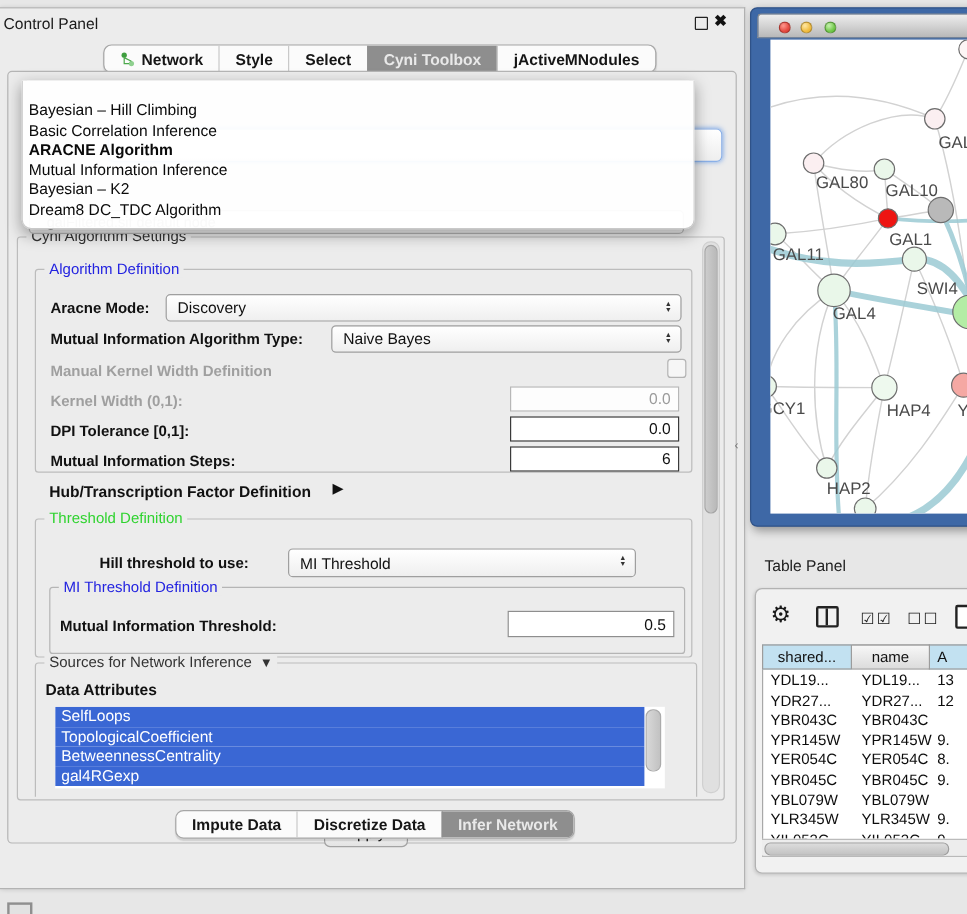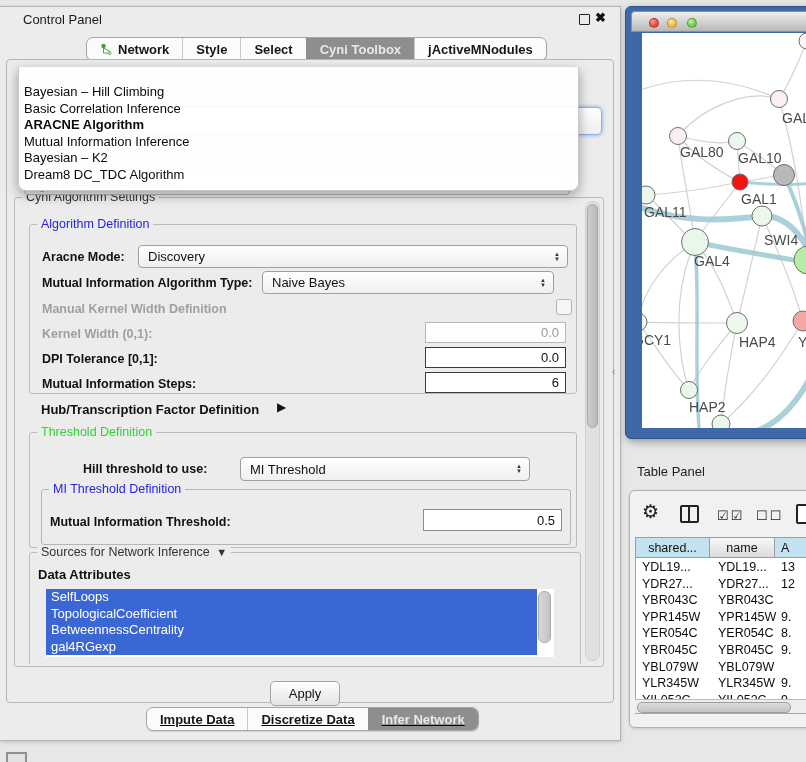--- a/index.html
+++ b/index.html
@@ -10,35 +10,35 @@
     -webkit-font-smoothing:antialiased;
   }
   .abs{position:absolute;}
 
   
   #control-panel{
     position:absolute;left:0;top:6px;width:620px;height:733px;
     background:#ececec;border:1px solid #b3b3b3;border-left:none;
     box-shadow:0 1px 4px rgba(0,0,0,.18);
   }
-  #cp-title{position:absolute;left:23px;top:5px;font-size:13px;color:#1a1a1a;}
+  #cp-title{position:absolute;left:3px;top:5px;font-size:13px;color:#1a1a1a;}
   #cp-float{position:absolute;left:579px;top:7px;width:9px;height:9px;border:1.6px solid #222;border-radius:1px;}
   #cp-close{position:absolute;left:595px;top:3px;font-size:13px;font-weight:bold;color:#111;}
 
   
   .tabbar{
     position:absolute;display:flex;align-items:stretch;height:22px;
     background:#fbfbfb;border:1px solid #a6a6a6;border-radius:7px;overflow:hidden;
     box-shadow:0 1px 1px rgba(0,0,0,.12);
   }
   .tab{display:flex;align-items:center;gap:5px;padding:0 13px;font-size:13px;font-weight:bold;color:#161616;border-left:1px solid #c9c9c9;white-space:nowrap;}
   .tab:first-child{border-left:none;}
   .tab.selected{background:#8e8e8e;color:#e9e9e9;border-left-color:#8e8e8e;}
   #top-tabs{left:86px;top:30px;}
-  #bottom-tabs{left:146px;top:700px;text-decoration:underline;}
+  #bottom-tabs{left:146px;top:668px;}
 
   
   #cp-content{
     position:absolute;left:6px;top:52px;width:606px;height:642px;
     border:1px solid #b5b5b5;border-radius:4px;background:#ececec;
   }
 
   
   .gbox{position:absolute;border:1px solid #bcbcbc;border-radius:3px;}
   .gtitle{position:absolute;top:-8px;left:7px;background:#ececec;padding:0 4px;font-size:12.5px;color:#333;white-space:nowrap;}
@@ -209,21 +209,21 @@
         <span class="flabel" style="left:12px;top:25px;">Aracne Mode:</span>
         <div class="combo" style="left:108px;top:20px;width:430px;height:23px;">
           <span>Discovery</span>
           <span class="arrows">
               <span>▲</span>
               <span>▼</span>
             </span>
         </div>
 
         <span class="flabel" style="left:12px;top:51px;">Mutual Information Algorithm Type:</span>
-        <div class="combo" style="left:232px;top:46px;width:292px;height:23px;">
+        <div class="combo" style="left:246px;top:46px;width:292px;height:23px;">
           <span>Naive Bayes</span>
           <span class="arrows">
               <span>▲</span>
               <span>▼</span>
             </span>
         </div>
 
         <span class="flabel disabled" style="left:12px;top:77px;">Manual Kernel Width Definition</span>
         <div class="checkbox" style="left:526px;top:74px;"></div>
 

